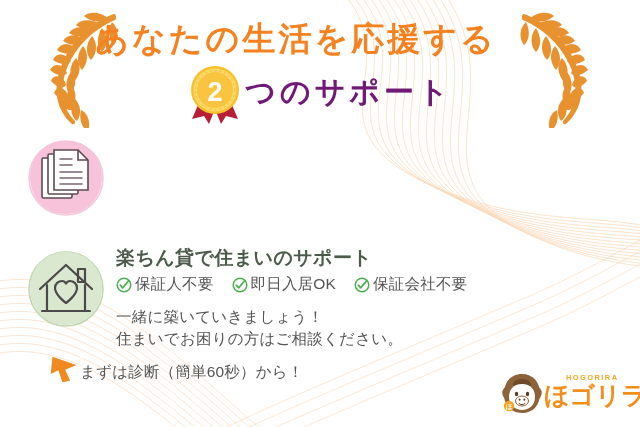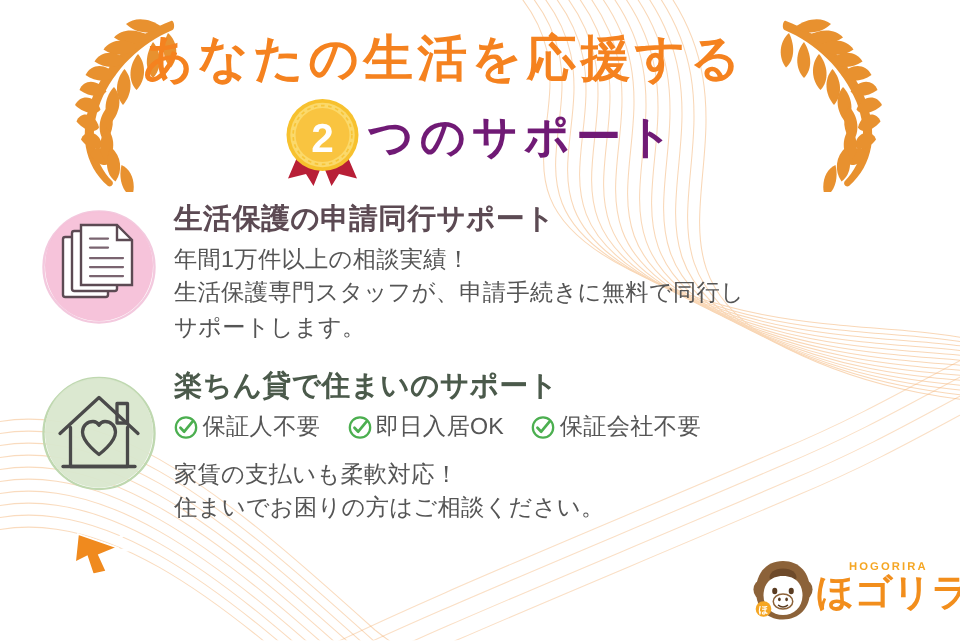--- a/index.html
+++ b/index.html
@@ -366,26 +366,20 @@
         </g>
         <g stroke="#7A6470" stroke-width="1.5" stroke-linecap="round">
           <line x1="38" y1="27" x2="50" y2="27"></line>
           <line x1="38" y1="33" x2="50" y2="33"></line>
           <line x1="38" y1="40" x2="60" y2="40"></line>
           <line x1="38" y1="46" x2="60" y2="46"></line>
           <line x1="38" y1="52" x2="60" y2="52"></line>
         </g>
       </svg>
     </div>
-    <div class="support-body">
-      <div class="support-title">生活保護の申請同行サポート</div>
-      <div class="support-line">年間1万件以上の相談実績！</div>
-      <div class="support-line">生活保護専門スタッフが、申請手続きに無料で同行し</div>
-      <div class="support-line">サポートします。</div>
-    </div>
   </div>
 
   <div class="support" id="support-2">
     <div class="support-icon">
       <svg viewBox="0 0 92 92" xmlns="http://www.w3.org/2000/svg" aria-hidden="true">
         <circle cx="44" cy="46" r="37" fill="none" stroke="#BFD8B0" stroke-width="1.6"></circle>
         <path d="M44 9 C 64 9, 80 25, 80 45 C 80 66, 64 82, 44 82 C 23 82, 8 66, 8 45 C 8 25, 23 9, 44 9 Z" fill="#D9E7CE" opacity="0.95"></path>
         <g fill="none" stroke="#4A4A4A" stroke-width="2.2" stroke-linejoin="round" stroke-linecap="round">
           <path d="M18 46 L44 22 L70 46"></path>
           <path d="M25 42 L25 68 L63 68 L63 42"></path>
@@ -413,37 +407,38 @@
           <span>即日入居OK</span>
         </div>
         <div class="check-item">
           <svg class="check-icon" viewBox="0 0 16 16" xmlns="http://www.w3.org/2000/svg" aria-hidden="true">
             <circle cx="8" cy="8" r="6.8" fill="none" stroke="#4CAF50" stroke-width="1.5"></circle>
             <path d="M4.3 8.2 L6.8 10.8 L12.6 3.8" fill="none" stroke="#4CAF50" stroke-width="1.8" stroke-linecap="round" stroke-linejoin="round"></path>
           </svg>
           <span>保証会社不要</span>
         </div>
       </div>
-      <div class="support-line">家賃の支払いも柔軟対応！</div>
+      <div class="support-line">一緒に築いていきましょう！</div>
       <div class="support-line">住まいでお困りの方はご相談ください。</div>
     </div>
   </div>
 
   <div class="footer">
     <svg class="cursor-icon" viewBox="0 0 44 36" xmlns="http://www.w3.org/2000/svg" aria-hidden="true">
       <g stroke="#FFFFFF" stroke-width="2.2" stroke-linecap="round">
         <line x1="30" y1="8" x2="36" y2="3"></line>
         <line x1="33" y1="15" x2="41" y2="14"></line>
         <line x1="31" y1="22" x2="38" y2="26"></line>
         <line x1="25" y1="27" x2="28" y2="34"></line>
         <line x1="19" y1="27" x2="18" y2="34"></line>
       </g>
       <path d="M4 4 L30 13 L18 18 L23 29 L14 31 L10 19 L2 23 Z" fill="#F08A1E"></path>
       <path d="M4 4 L30 13 L18 18 L23 29 L14 31 L10 19 L2 23 Z" fill="none" stroke="#FFFFFF" stroke-width="1.2"></path>
     </svg>
+    <div class="footer-line-1">まずは診断（簡単60秒）から！</div>
   </div>
 
   <div class="logo">
     <svg class="logo-mascot" viewBox="0 0 44 44" xmlns="http://www.w3.org/2000/svg" aria-hidden="true">
       <ellipse cx="7.5" cy="21" rx="5.2" ry="6.4" fill="#8C6239"></ellipse>
       <ellipse cx="36.5" cy="21" rx="5.2" ry="6.4" fill="#8C6239"></ellipse>
       <path d="M22 2 C 33 2, 40 10, 40 22 C 40 33, 33 41, 22 41 C 11 41, 4 33, 4 22 C 4 10, 11 2, 22 2 Z" fill="#8C6239"></path>
       <path d="M22 7 C 28 7, 31 10, 31 13 C 31 15, 27 15, 22 15 C 17 15, 13 15, 13 13 C 13 10, 16 7, 22 7 Z" fill="#6E4A2A"></path>
       <path d="M22 12 C 31 12, 35 18, 35 25 C 35 33, 29 38, 22 38 C 15 38, 9 33, 9 25 C 9 18, 13 12, 22 12 Z" fill="#FFFFFF"></path>
       <ellipse cx="16.5" cy="22" rx="1.7" ry="2.2" fill="#5A3C22"></ellipse>

